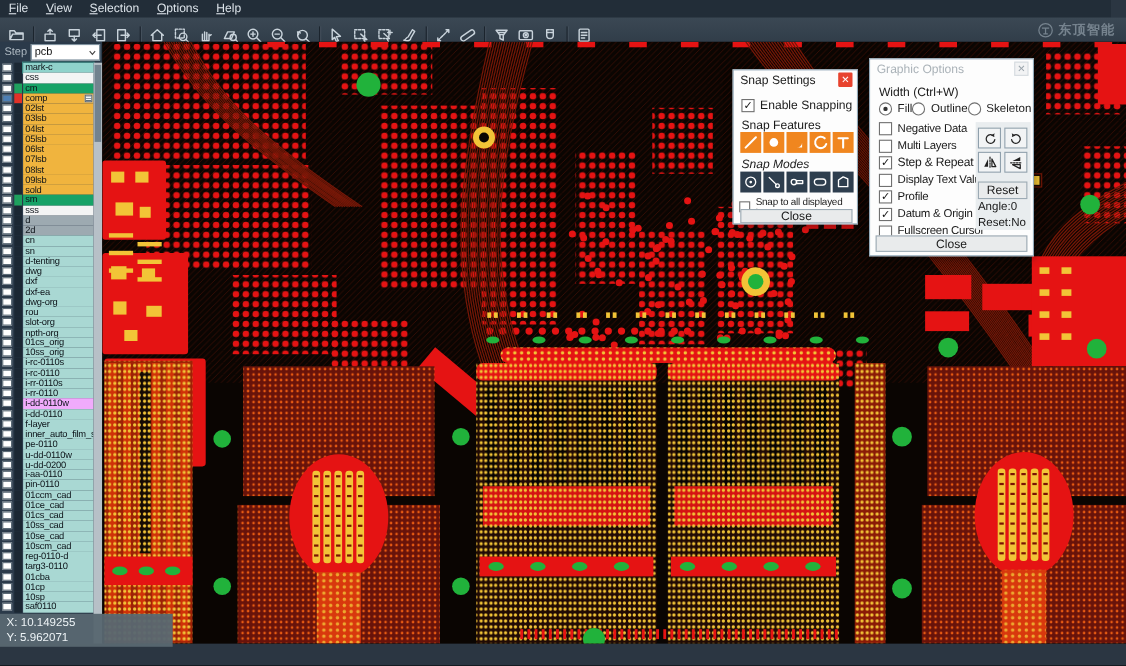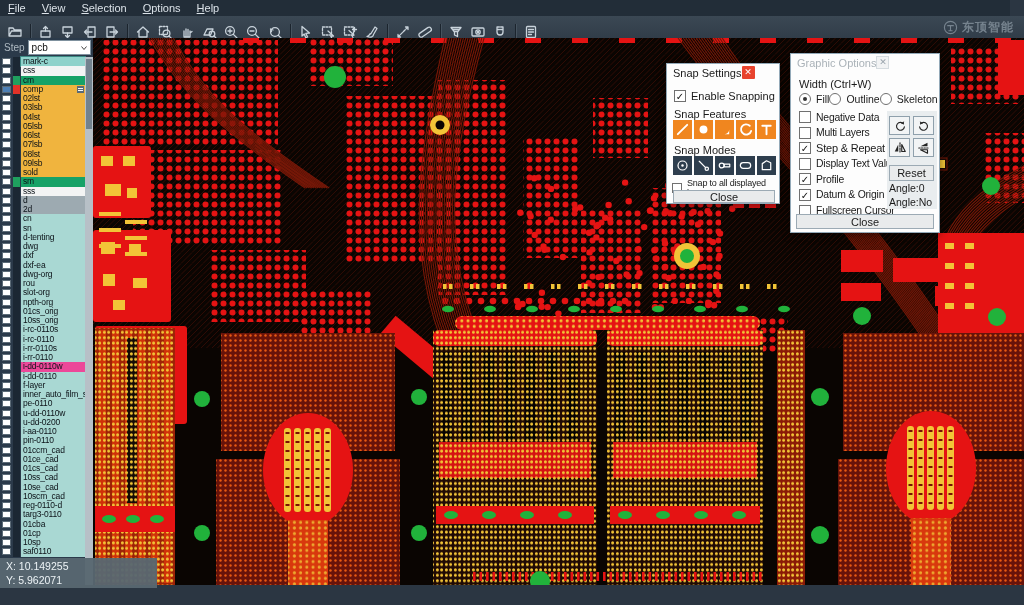--- a/index.html
+++ b/index.html
@@ -60,21 +60,21 @@
   #canvas { position:absolute; left:93px; top:38px; width:931px; height:547px;
             background:#0a0502; }
   #coordPanel { position:absolute; left:0; top:558px; width:157px; height:30px;
                 background:rgba(88,103,112,0.96); color:#edf3f6; font-size:10.5px;
                 line-height:14px; padding:1px 0 0 6px; z-index:6; }
 
   
   .dialog { position:absolute; background:#fdfdfd; border:1px solid #93a9b8;
             box-shadow:0 2px 8px rgba(0,0,0,.45); z-index:10; font-size:11px; color:#1a1a1a; }
   .dtitle { height:17px; display:flex; align-items:center; padding:0 4px 0 6px;
-            }
+            justify-content:space-between; }
   .dclose { width:13px; height:13px; display:flex; align-items:center;
             justify-content:center; font-size:9px; line-height:1; }
   .dclose.red { background:#e8432e; color:#fff; border-radius:1px; }
   .dclose.lite { background:#f2f3f4; color:#9aa4ac; border:1px solid #d5dbdf; }
   .chkrow { display:flex; align-items:center; gap:5px; }
   .chk { width:12px; height:12px; background:#fff; border:1px solid #707070;
          flex:none; text-align:center; line-height:11px; font-size:10px; color:#111; }
   .radio { width:12px; height:12px; border:1px solid #707070; border-radius:50%;
            flex:none; position:relative; background:#fff; }
   .radio.on::after { content:""; position:absolute; left:3px; top:3px; width:4px;
@@ -443,21 +443,21 @@
           <span class="llab" style="background: rgb(169, 216, 211);">i-rr-0110s</span>
         </div>
         <div class="lrow">
           <span class="lcb"></span>
           <span class="lsw"></span>
           <span class="llab" style="background: rgb(169, 216, 211);">i-rr-0110</span>
         </div>
         <div class="lrow">
           <span class="lcb"></span>
           <span class="lsw"></span>
-          <span class="llab" style="background: #ec4899;">i-dd-0110w</span>
+          <span class="llab" style="background: #f0abfc;">i-dd-0110w</span>
         </div>
         <div class="lrow">
           <span class="lcb"></span>
           <span class="lsw"></span>
           <span class="llab" style="background: rgb(169, 216, 211);">i-dd-0110</span>
         </div>
         <div class="lrow">
           <span class="lcb"></span>
           <span class="lsw"></span>
           <span class="llab" style="background: rgb(169, 216, 211);">f-layer</span>
@@ -1053,21 +1053,21 @@
           <svg viewBox="0 0 16 16" fill="none" stroke="currentColor" stroke-width="1.3" stroke-linecap="round" stroke-linejoin="round">
             <path d="M12.5 4 A5.5 5.5 0 1 0 14 9.5" stroke-width="2"></path>
           </svg>
         </div>
         <div class="sqbtn orange">
           <svg viewBox="0 0 16 16" fill="none" stroke="currentColor" stroke-width="1.3" stroke-linecap="round" stroke-linejoin="round">
             <path d="M3.5 4 H12.5 M8 4 V13" stroke-width="2"></path>
           </svg>
         </div>
       </div>
-    <div style="position:absolute; left:7px; top:80px;">Snap Modes</div>
+    <div style="position:absolute; left:7px; top:80px;font-style:italic;">Snap Modes</div>
     <div id="snapModes" style="position:absolute; left:6px; top:92px; display:flex; gap:2px;">
         <div class="sqbtn darkbtn">
           <svg viewBox="0 0 16 16" fill="none" stroke="currentColor" stroke-width="1.3" stroke-linecap="round" stroke-linejoin="round">
             <circle cx="8" cy="8" r="4.8"></circle>
             <circle cx="8" cy="8" r="1.3" fill="currentColor" stroke="none"></circle>
           </svg>
         </div>
         <div class="sqbtn darkbtn">
           <svg viewBox="0 0 16 16" fill="none" stroke="currentColor" stroke-width="1.3" stroke-linecap="round" stroke-linejoin="round">
             <path d="M3.5 3.5 L10.5 10.5"></path>
@@ -1173,18 +1173,18 @@
             <svg viewBox="0 0 16 16" fill="none" stroke="currentColor" stroke-width="1.3" stroke-linecap="round" stroke-linejoin="round">
               <path d="M2 8 H14" stroke-dasharray="1.6 1.4"></path>
               <path d="M4 6 L12 2 V6 Z" fill="currentColor" stroke="none"></path>
               <path d="M4 10 L12 14 V10 Z"></path>
             </svg>
           </div>
         </div>
       <div class="pushbtn" style="position:absolute; left:2px; top:54px; width:45px; height:16px;">Reset</div>
     </div>
     <div style="position:absolute; left:98px; top:128px; font-size:10.5px;">Angle:0</div>
-    <div style="position:absolute; left:98px; top:142px; font-size:10.5px;">Angle:No</div>
+    <div style="position:absolute; left:98px; top:142px; font-size:10.5px;">Reset:No</div>
     <div class="pushbtn" style="position:absolute; left:5px; top:160px; width:138px; height:15px;">Close</div>
   </div>
 
 
 </div>
 
 </body></html>

